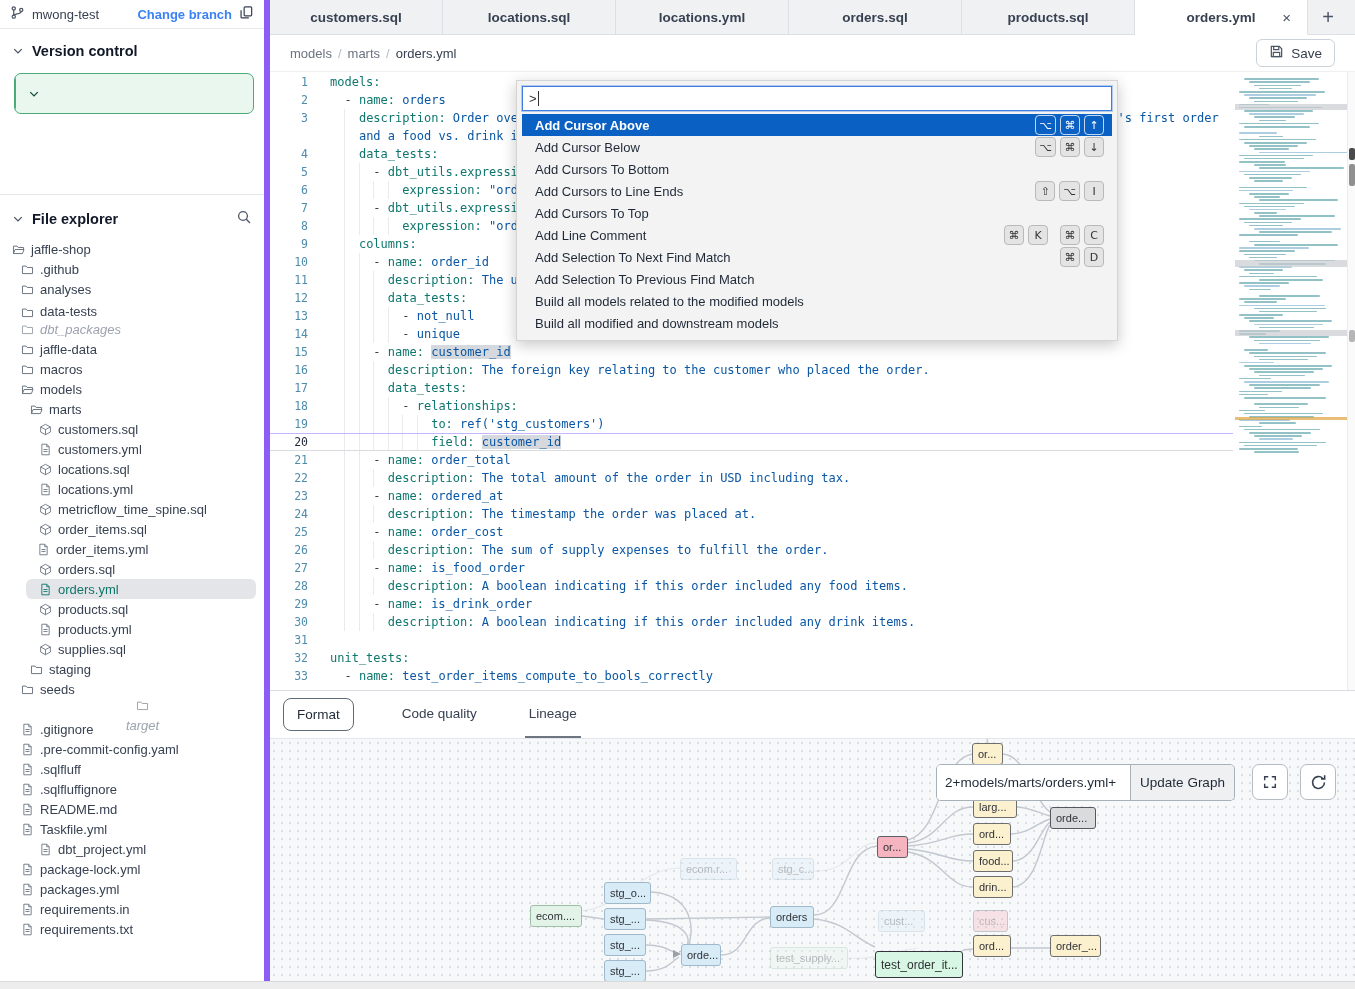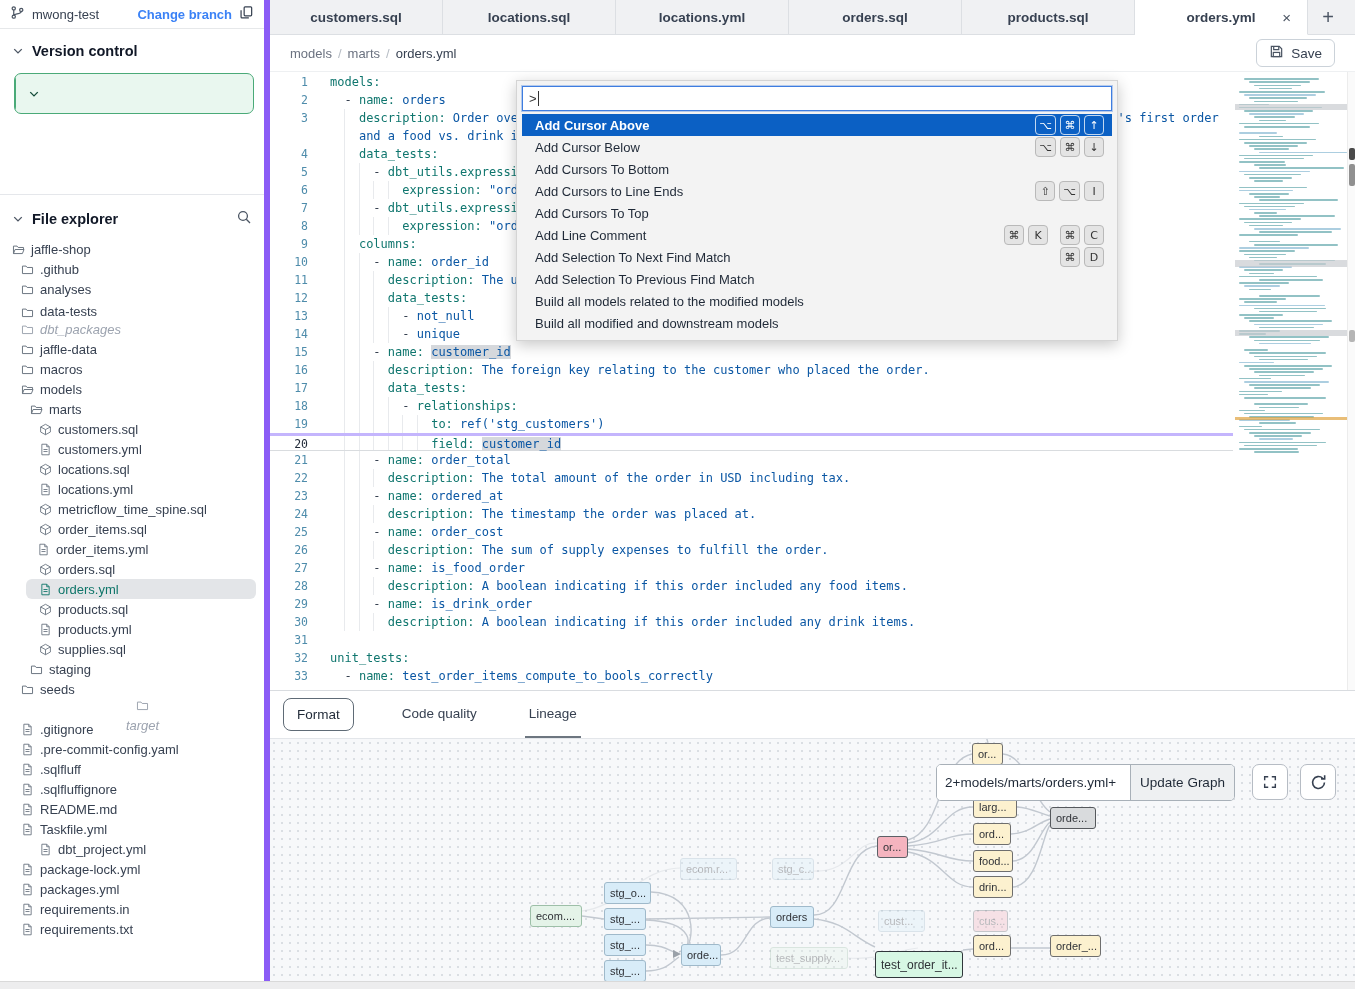--- a/index.html
+++ b/index.html
@@ -48,21 +48,21 @@
   .crumb .sep { color:#b6bcc4; }
   .savebtn { margin-left:auto; height:28px; padding:0 12px; display:flex; align-items:center; gap:7px;
     border:1px solid #cbd2d9; border-radius:6px; background:#fff; font-size:13.5px; color:#374151; cursor:pointer; }
 
   
   .editor { position:relative; height:618px; background:#fff; overflow:hidden;
     font-family:"DejaVu Sans Mono", monospace; font-size:12px; }
   .erow { position:relative; height:18px; line-height:18px; white-space:pre; display:flex; }
   .erow .num { width:38px; text-align:right; color:#4e8cab; flex:0 0 auto; font-size:11.5px; }
   .erow .code { margin-left:22px; }
-  .erow.cur { border-top:3px solid #c4b5fd; border-bottom:1px solid #d9dcdf;
+  .erow.cur { border-top:1px solid #c4b5fd; border-bottom:1px solid #d9dcdf;
     height:18px; line-height:16px; width:963px; }
   .erow.cur .num { color:#1f2937; }
   .guide { position:absolute; top:0; bottom:0; width:1px; background:#e8eaed; }
   .c-p { color:#374151; }
   .c-k { color:#0f766e; }
   .c-v { color:#0b57a4; }
   .c-hl { color:#0b57a4; background:#d5d8dc; }
   .minimap { position:absolute; right:8px; top:3px; width:112px; height:392px; overflow:hidden; background:#fff; }
   .mrow { height:1.6px; margin:0 0 1.6px 4px; border-radius:1px; }
   .mband { position:absolute; left:0; right:0; }

